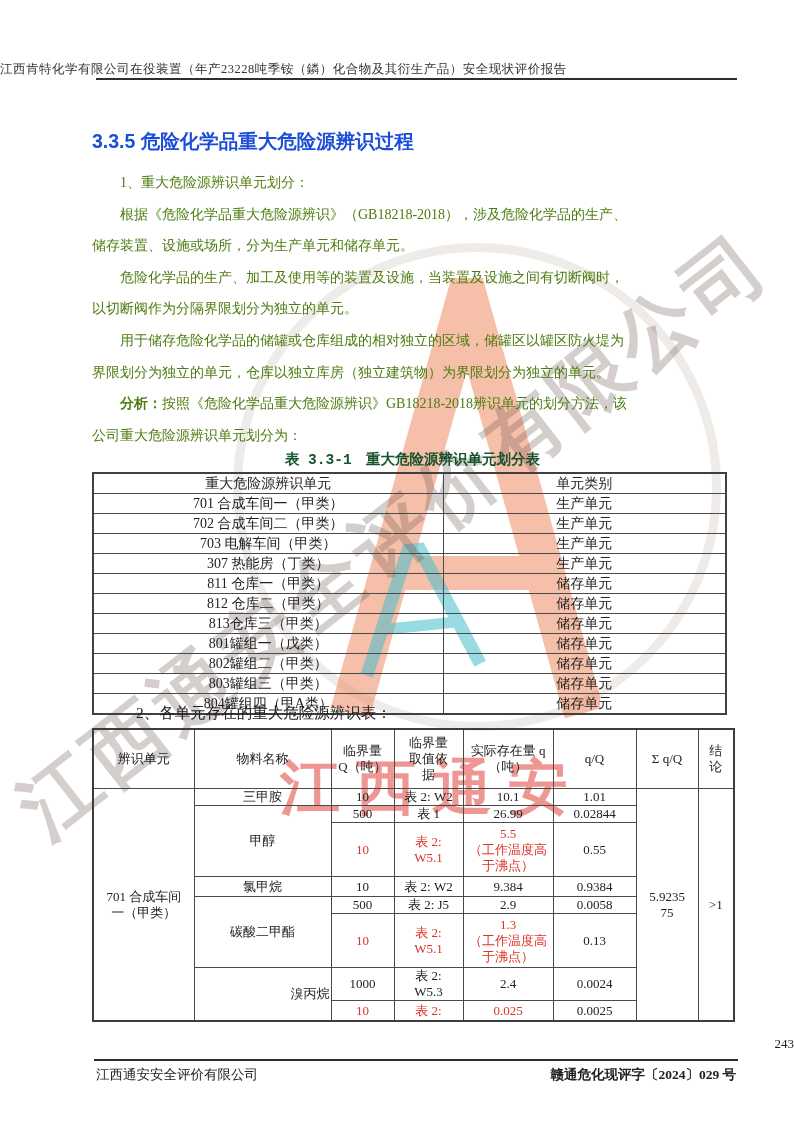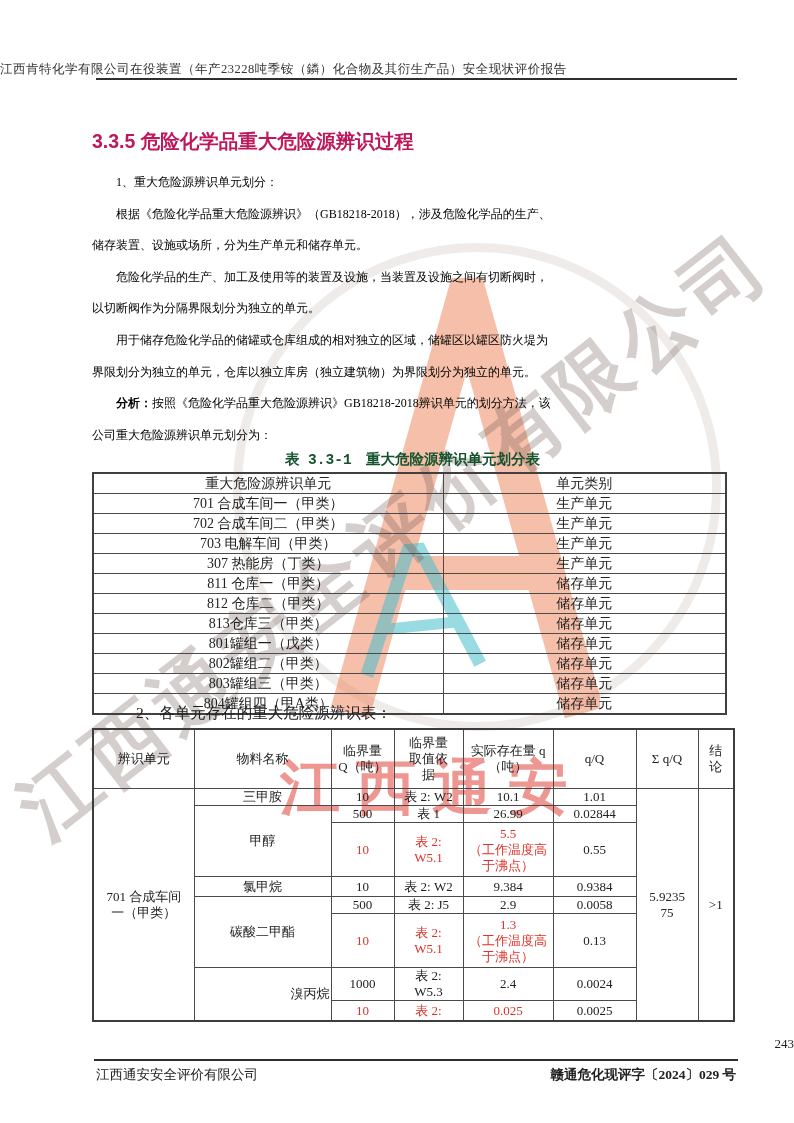--- a/index.html
+++ b/index.html
@@ -12,22 +12,22 @@
   .doc-header{position:absolute;top:53px;left:0;width:100%;text-align:left;
               font-size:12.5px;color:#333;letter-spacing:.5px;margin-top:8px;}
   .header-rule{position:absolute;top:78px;left:96px;width:641px;height:2px;background:#2e2e2e;}
   .page-number{position:absolute;top:1036px;left:0;width:100%;text-align:right;font-size:13px;}
   .footer-rule{position:absolute;top:1059px;left:94px;width:644px;height:2px;background:#2e2e2e;}
   .footer-left{position:absolute;top:1066px;left:96px;font-size:13.5px;}
   .footer-right{position:absolute;top:1066px;right:58px;font-size:13.5px;font-weight:bold;}
 
   
   .section-title{position:absolute;top:128px;left:92px;width:645px;font-size:19.5px;font-weight:bold;
-                 font-family:"Liberation Sans","DejaVu Sans",sans-serif;color:#be185d;}
-  .body-block{position:absolute;top:167px;left:92px;width:643px;font-size:12px;color:#000000;}
+                 font-family:"Liberation Sans","DejaVu Sans",sans-serif;color:#1d4ed8;}
+  .body-block{position:absolute;top:167px;left:92px;width:643px;font-size:14px;color:#4d7c0f;}
   .body-block .bl{height:31.6px;line-height:31.6px;white-space:nowrap;}
   .body-block .ind{text-indent:2em;}
   .bold{font-weight:bold;margin-top:24px;}
 
   
   table{border-collapse:collapse;table-layout:fixed;}
   td,th{border:1px solid #4a4a4a;padding:0 1px;text-align:center;vertical-align:middle;
         font-weight:normal;white-space:pre-line;overflow:hidden;}
   .t1{position:absolute;top:472px;left:92px;width:633px;font-size:14px;border:2px solid #404040;}
   .t1 td,.t1 th{height:19px;line-height:17px;}

